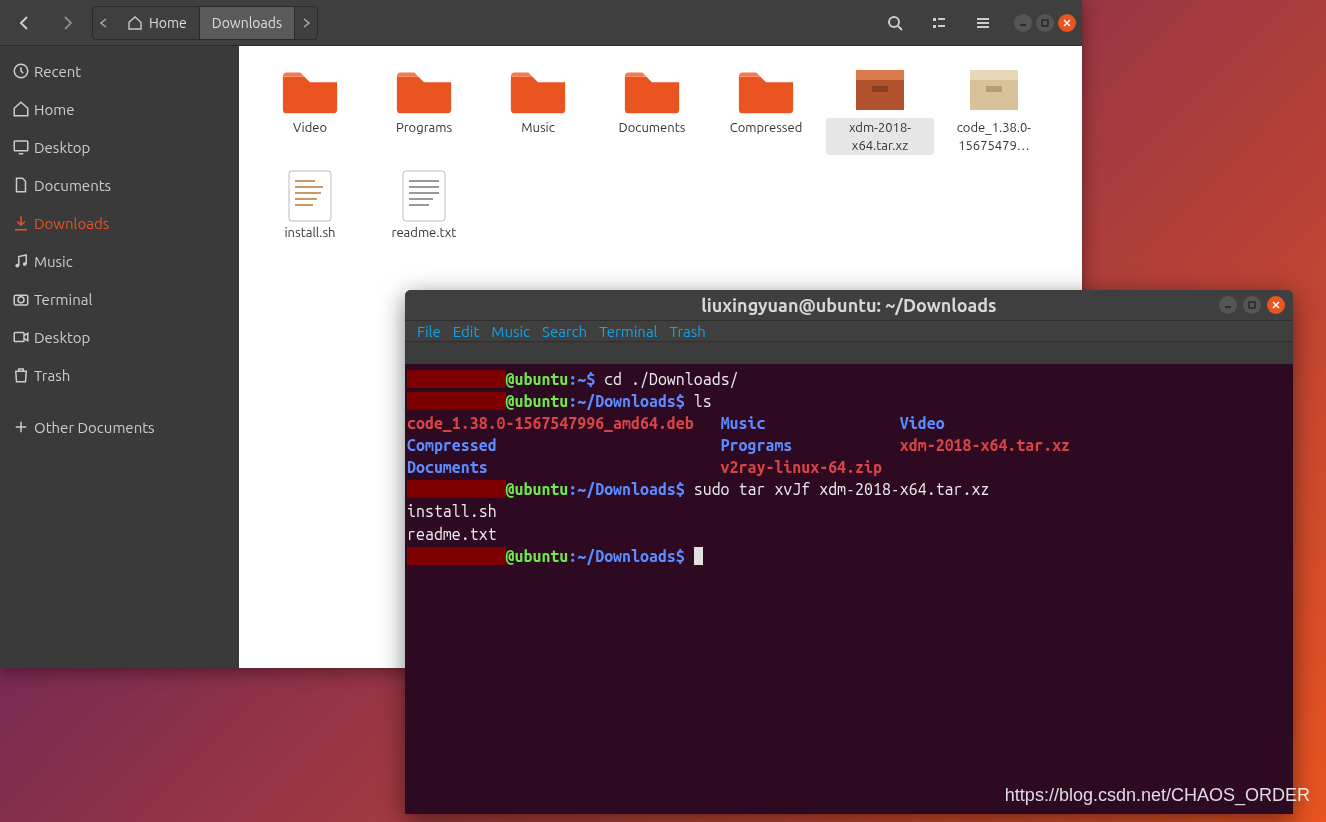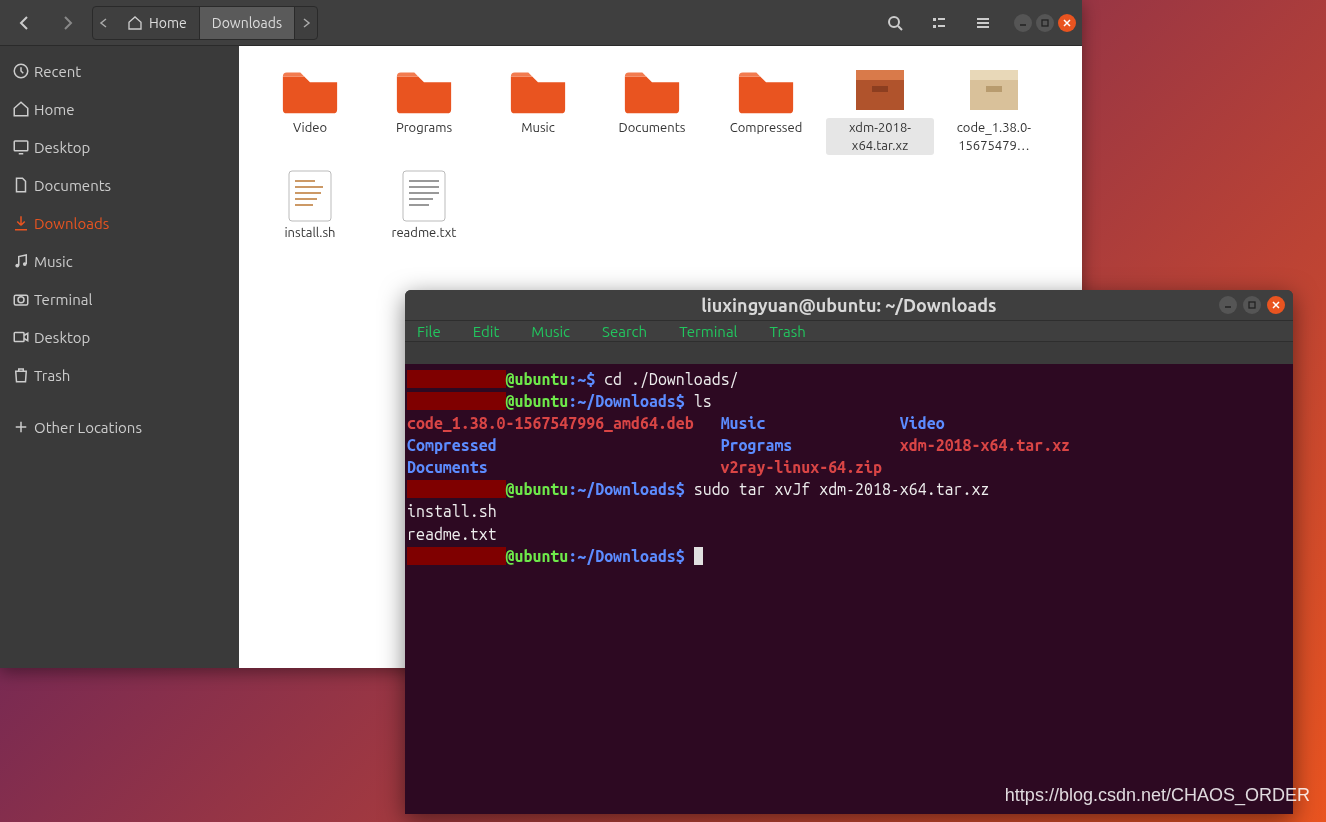--- a/index.html
+++ b/index.html
@@ -72,22 +72,22 @@
 }
 .term-title {
   height: 30px; background: #3f3f3f; color: #d8d8d8;
   display: flex; align-items: center; justify-content: center; font-size: 18px; font-weight: 600;
   position: relative;
 }
 .term-wc {
   position: absolute; right: 8px; top: 6px; display: flex; gap: 6px;
 }
 .term-menubar {
-  height: 22px; display: flex; align-items: center; gap: 32px;
-  padding: 0 12px; color: #22c55e; font-size: 15px; background: #3f3f3f;
+  height: 22px; display: flex; align-items: center; gap: 12px;
+  padding: 0 12px; color: #0ea5e9; font-size: 15px; background: #3f3f3f;
   border-top: 1px solid #2e2e2e; border-bottom: 1px solid #2e2e2e;
 }
 .term-body {
   background: #2d0922; height: calc(100% - 60px);
   font-family: "Ubuntu Mono","DejaVu Sans Mono",monospace; font-size: 16px;
   color: #eee; padding: 4px 2px; line-height: 1.38; white-space: pre; margin-top: 22px;
 }
 .redblk { background: #7f0000; color:#7f0000; }
 .grn { color: #6ee84a; font-weight: 700; }
 .blu { color: #5c8cff; font-weight: 700; }
@@ -234,21 +234,21 @@
         <svg width="18" height="18" viewBox="0 0 24 24">
             <path d="M5 7h14l-1 14H6zM9 7V4h6v3" stroke="#ccc" stroke-width="2" fill="none"></path>
           </svg>
         <span class="lbl">Trash</span>
       </div>
       <div class="side-sep"></div>
       <div class="side-item">
         <svg width="18" height="18" viewBox="0 0 24 24">
             <path d="M12 5v14M5 12h14" stroke="#ccc" stroke-width="2"></path>
           </svg>
-        <span class="lbl">Other Locations</span>
+        <span class="lbl">Other Documents</span>
       </div>
     </div>
 
     <div class="files-pane">
 
       <div class="file-item">
         <div class="file-icon"><svg class="folder-svg" viewBox="0 0 64 52">
               <path d="M4 12h22l6 6h28v28a4 4 0 0 1-4 4H8a4 4 0 0 1-4-4z" fill="#e95420"></path>
               <path d="M4 12a4 4 0 0 1 4-4h14l4 4" fill="#f27b4f"></path>
             </svg></div>

